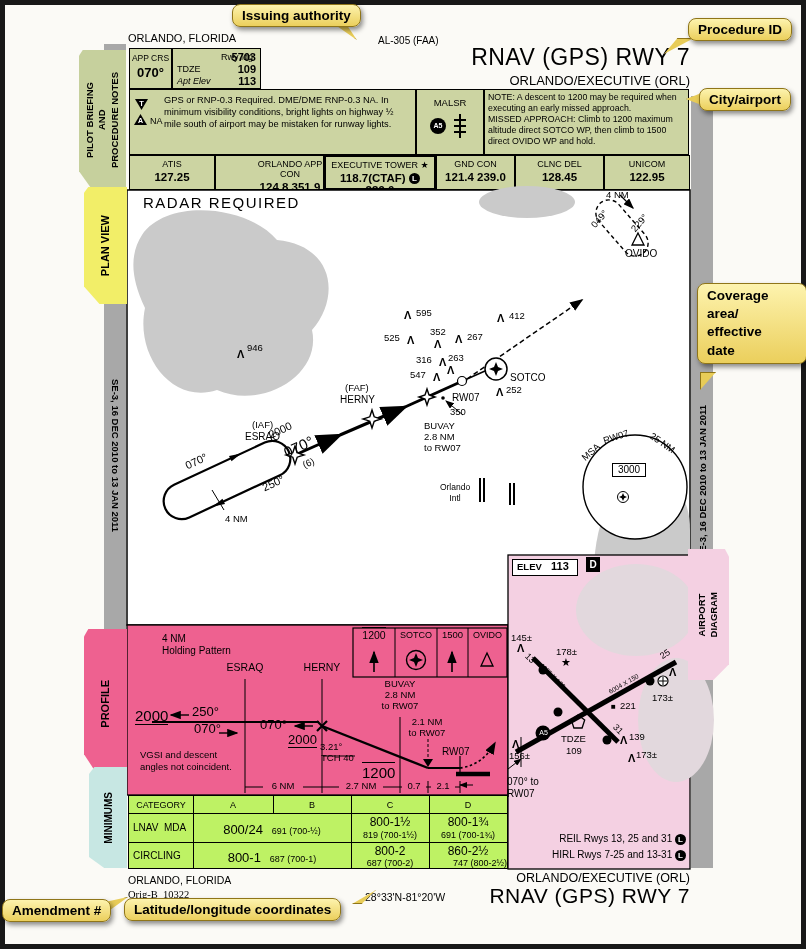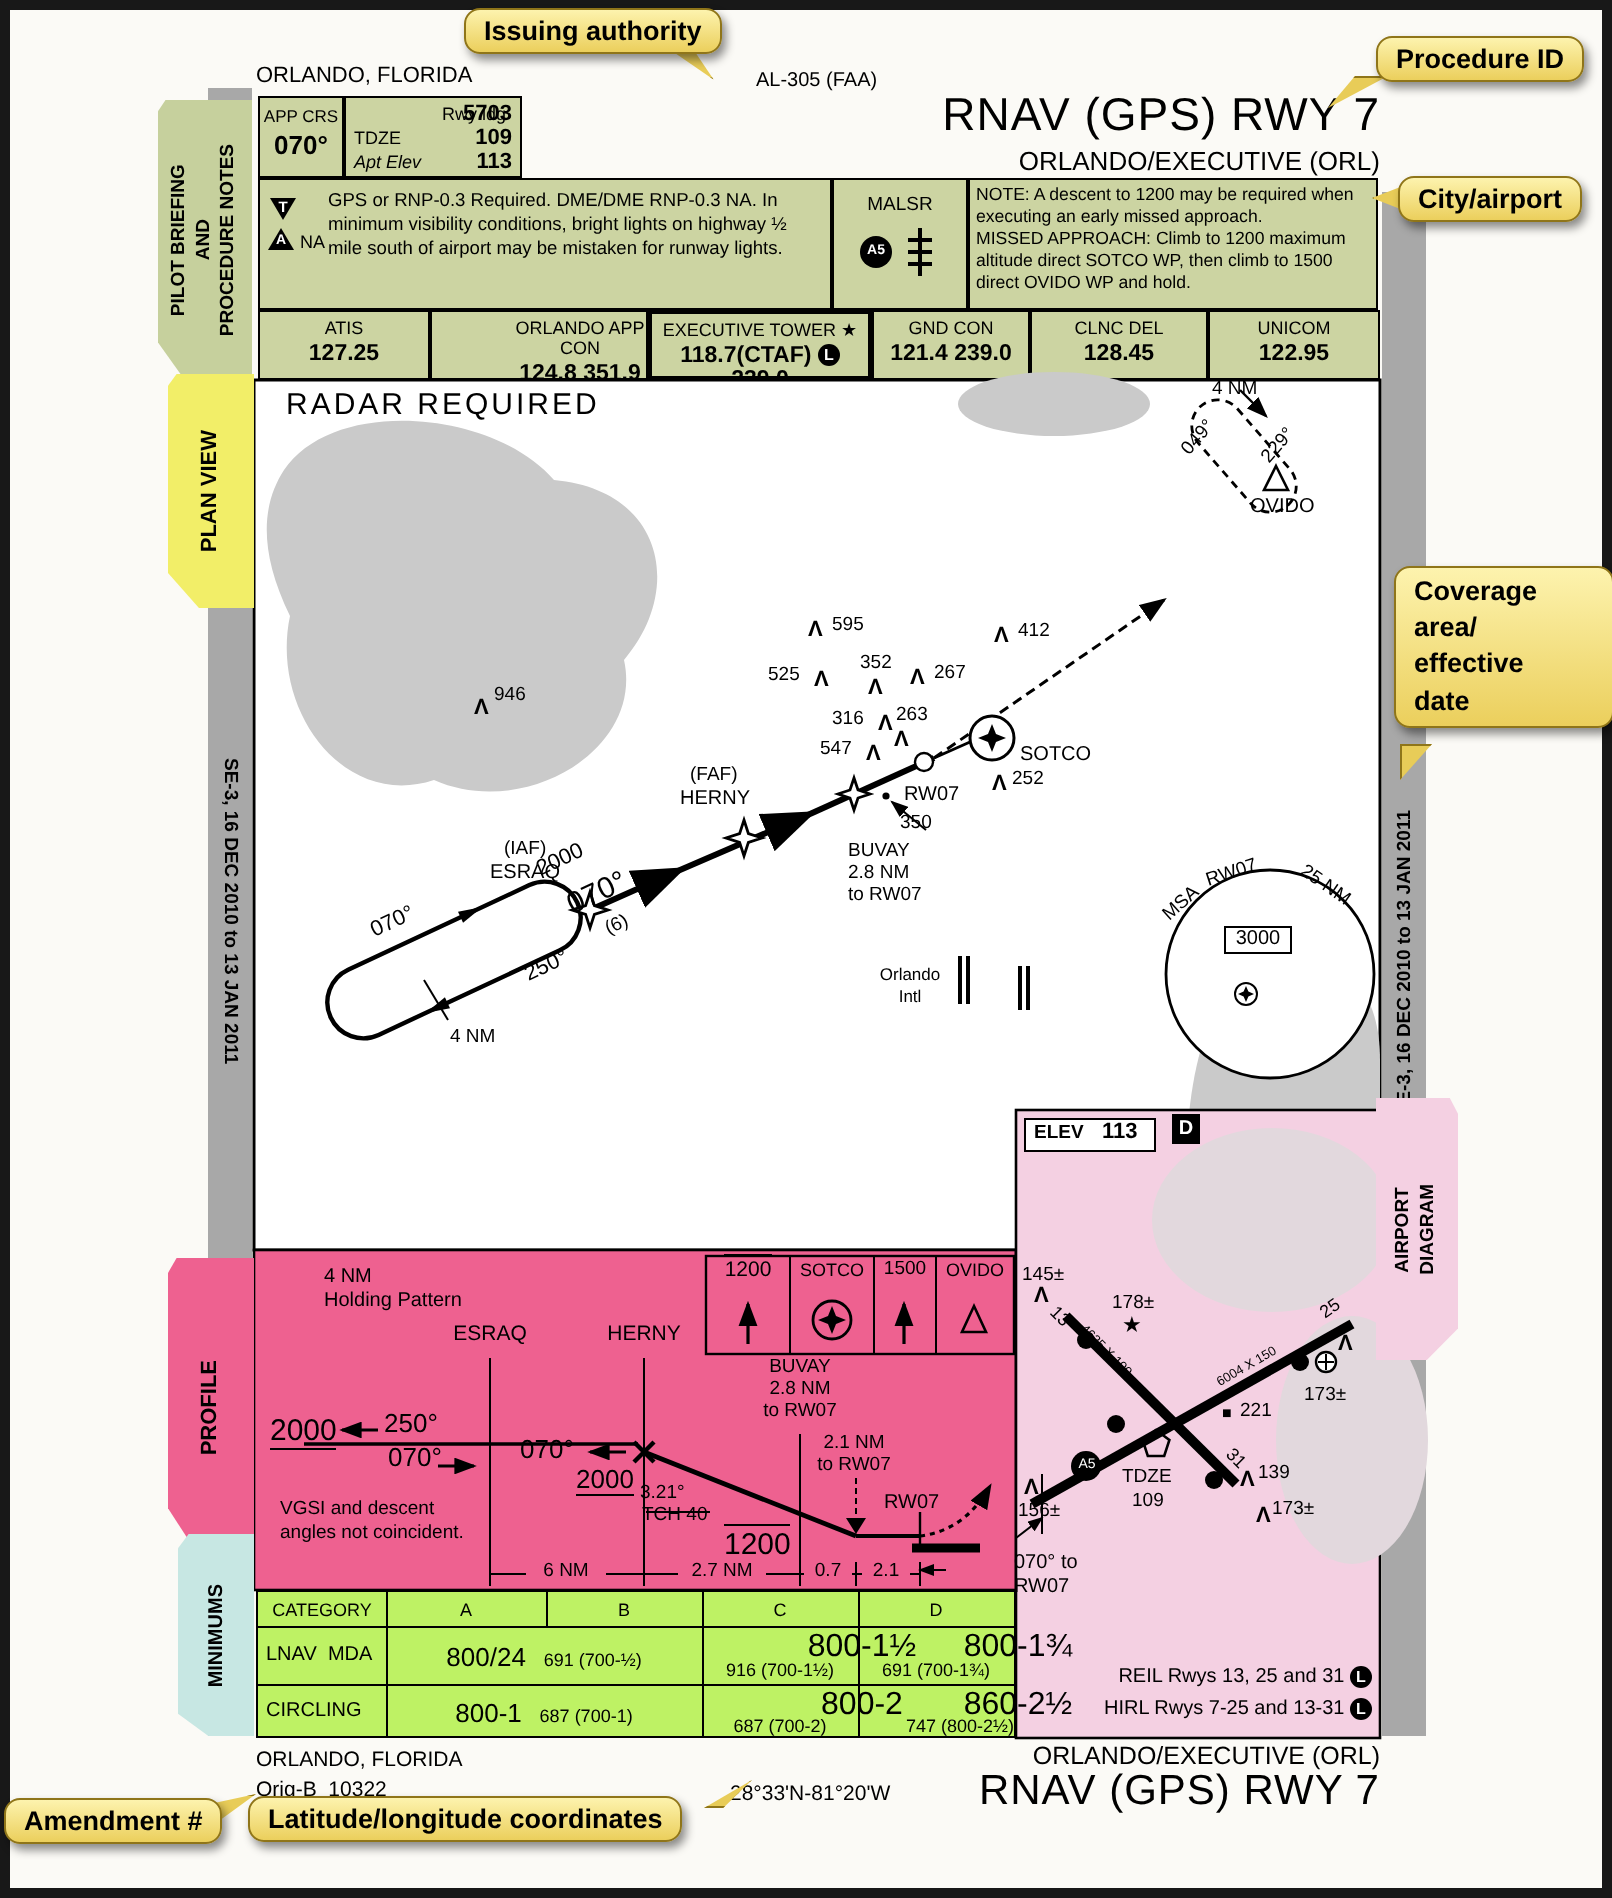--- a/index.html
+++ b/index.html
@@ -7,21 +7,21 @@
          font-family:"Liberation Sans", sans-serif;color:#000;}
   .frame{position:absolute;inset:0;border:5px solid #181818;pointer-events:none;z-index:40;}
   .abs{position:absolute;}
   .t{position:absolute;font-size:10px;line-height:1.15;white-space:pre;color:#000;}
   .ctr{text-align:center;}
   .rt{text-align:right;}
   .b{font-weight:bold;}
   .w5{font-weight:500;}
   .s65{font-size:6.5px;} .s85{font-size:8.5px;} .s9{font-size:9px;}
   .s95{font-size:9.5px;} .s105{font-size:10.5px;} .s11{font-size:11px;}
-  .s12{font-size:16px;padding-left:41px;} .s125{font-size:12.5px;} .s13{font-size:13px;} .s15{font-size:15px;}
+  .s12{font-size:12px;} .s125{font-size:12.5px;} .s13{font-size:13px;} .s15{font-size:15px;}
   .s21{font-size:21px;} .s23{font-size:23px;}
   .un{border-bottom:1.5px solid #000;padding-bottom:0px;}
   .ov{border-top:1.5px solid #000;padding-top:1px;}
   .grnbox{position:absolute;background:#ccd4a2;border:1px solid #000;box-sizing:border-box;}
   .cell{position:absolute;background:#ccd4a2;border:1px solid #000;box-sizing:border-box;}
   .cell .fl{display:block;text-align:center;font-size:9px;margin-top:3px;}
   .cell .fv{display:block;text-align:center;font-size:11.5px;font-weight:bold;margin-top:2px;}
   .margin-strip{position:absolute;background:#a8a8a8;display:flex;align-items:center;justify-content:center;}
   .vdown{writing-mode:vertical-rl;font-size:9.5px;font-weight:bold;white-space:nowrap;}
   .vup{writing-mode:vertical-rl;transform:rotate(180deg);font-size:9.5px;font-weight:bold;white-space:nowrap;}
@@ -324,21 +324,21 @@
     <div class="abs" style="left:0;top:46px;width:100%;height:1px;background:#000;"></div>
     <div class="abs s9 ctr" style="left:0;top:4px;width:64px;">CATEGORY</div>
     <div class="abs s9 ctr" style="left:64px;top:4px;width:80px;">A</div>
     <div class="abs s9 ctr" style="left:144px;top:4px;width:78px;">B</div>
     <div class="abs s9 ctr" style="left:222px;top:4px;width:78px;">C</div>
     <div class="abs s9 ctr" style="left:300px;top:4px;width:78px;">D</div>
 
     <div class="abs" style="left:4px;top:26px;font-size:10px;white-space:pre;">LNAV  MDA</div>
     <div class="abs ctr" style="left:64px;top:24px;width:158px;"><span class="s13">800/24</span>&nbsp;&nbsp;<span class="s9">691 (700-½)</span></div>
     <div class="abs ctr s12" style="left:222px;top:19px;width:78px;">800-1½</div>
-    <div class="abs ctr s9" style="left:222px;top:34px;width:78px;">916 (700-1½)</div>
+    <div class="abs ctr s9" style="left:222px;top:34px;width:78px;">819 (700-1½)</div>
     <div class="abs ctr s12" style="left:300px;top:19px;width:78px;">800-1¾</div>
     <div class="abs ctr s9" style="left:300px;top:34px;width:78px;">691 (700-1¾)</div>
 
     <div class="abs" style="left:4px;top:54px;font-size:10px;">CIRCLING</div>
     <div class="abs ctr" style="left:64px;top:52px;width:158px;"><span class="s13">800-1</span>&nbsp;&nbsp;<span class="s9">687 (700-1)</span></div>
     <div class="abs ctr s12" style="left:222px;top:48px;width:78px;">800-2</div>
     <div class="abs ctr s9" style="left:222px;top:62px;width:78px;">687 (700-2)</div>
     <div class="abs ctr s12" style="left:300px;top:48px;width:78px;">860-2½</div>
     <div class="abs ctr s9" style="left:300px;top:62px;width:102px;">747 (800-2½)</div>
   </div>
@@ -387,21 +387,21 @@
   <div class="t s95" style="left:566px;top:746px;z-index:5;">109</div>
   <div class="t ctr" style="left:536px;top:729px;width:15px;font-size:7px;color:#fff;z-index:5;">A5</div>
   <span class="obi" style="left:512px;top:739px;z-index:5;">Λ</span>
   <div class="t s95" style="left:509px;top:751px;z-index:5;">156±</div>
   <div class="t" style="left:507px;top:776px;z-index:5;">070° to</div>
   <div class="t" style="left:507px;top:788px;z-index:5;">RW07</div>
   <div class="abs" style="left:540px;top:833px;width:146px;text-align:right;font-size:10px;white-space:nowrap;z-index:5;"><span>REIL Rwys 13, 25 and 31</span> <span class="pcl">L</span></div>
   <div class="abs" style="left:540px;top:849px;width:146px;text-align:right;font-size:10px;white-space:nowrap;z-index:5;"><span>HIRL Rwys 7-25 and 13-31</span> <span class="pcl">L</span></div>
 
   <div class="t s105" style="left:128px;top:874px;">ORLANDO, FLORIDA</div>
-  <div class="t s105" style="left:128px;top:889px;">Orig-B  10322</div>
+  <div class="t s105" style="left:128px;top:889px;font-family:Liberation Serif, serif;">Orig-B  10322</div>
   <div class="t s105" style="left:365px;top:891px;">28°33'N-81°20'W</div>
   <div class="t s125 rt" style="left:420px;top:871px;width:270px;">ORLANDO/EXECUTIVE (ORL)</div>
   <div class="t s21 w5 rt" style="left:420px;top:884px;width:270px;letter-spacing:.5px;">RNAV (GPS) RWY 7</div>
 
   <div class="callout" style="left:232px;top:4px;">Issuing authority</div>
   <div class="tail" style="left:330px;top:24px;width:26px;height:12px;clip-path:polygon(0 0,100% 100%,55% 0);transform:rotate(8deg);"></div>
   <div class="callout" style="left:688px;top:18px;">Procedure ID</div>
   <div class="tail" style="left:664px;top:38px;width:28px;height:14px;clip-path:polygon(0 100%,100% 0,45% 0);"></div>
   <div class="callout" style="left:699px;top:88px;">City/airport</div>
   <div class="tail" style="left:686px;top:92px;width:16px;height:12px;clip-path:polygon(0 50%,100% 0,100% 100%);"></div>

